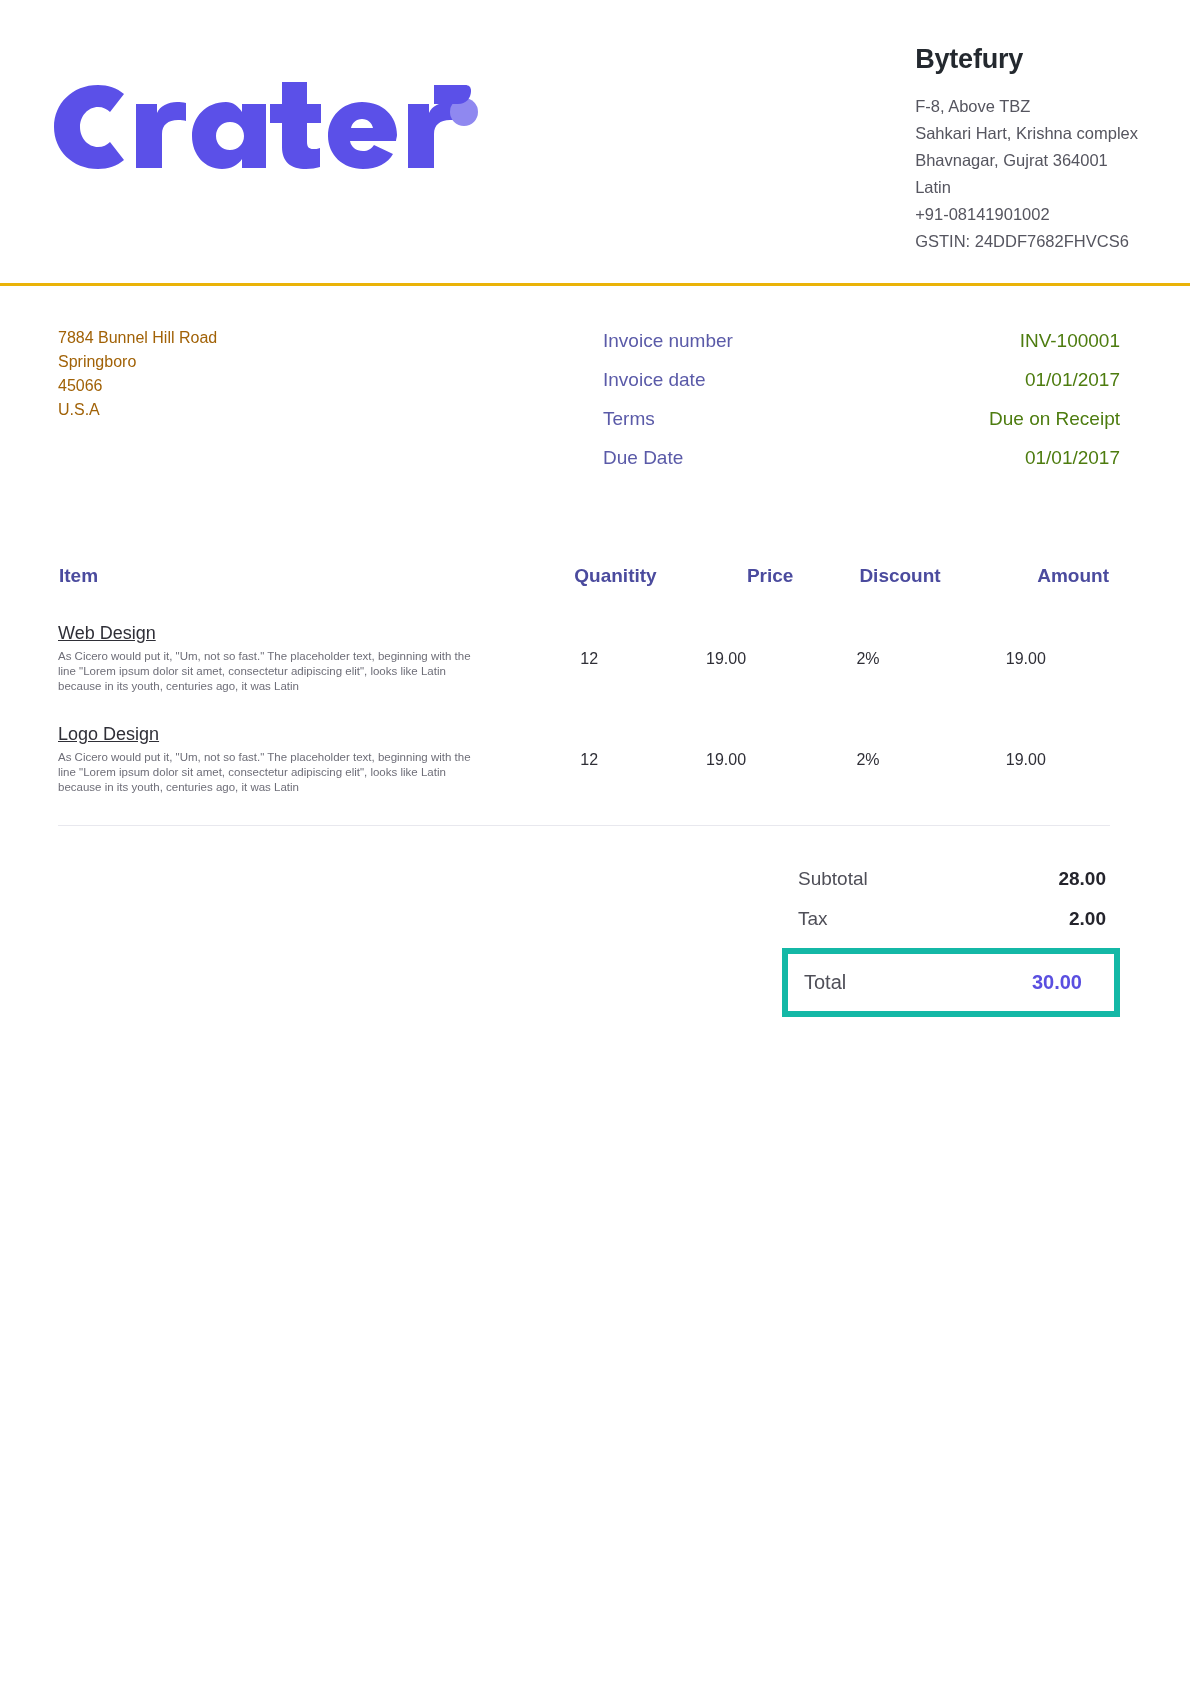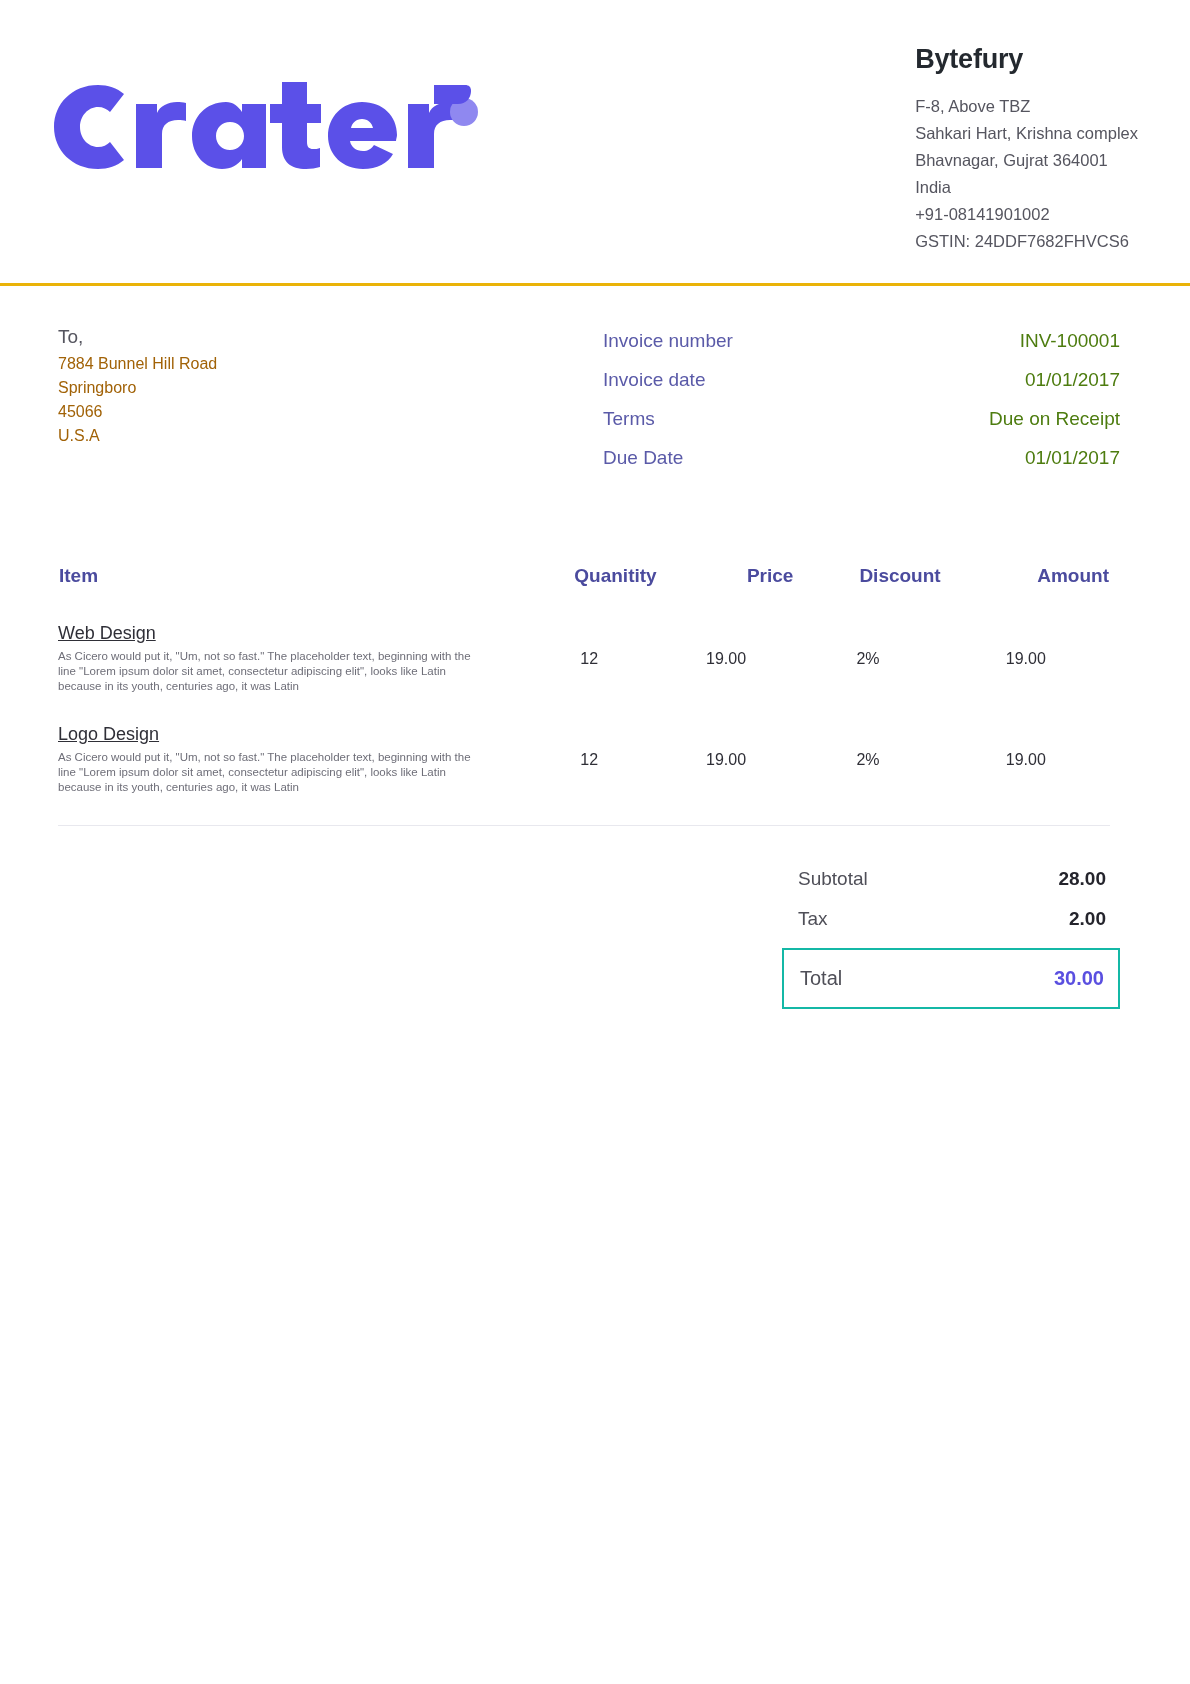--- a/index.html
+++ b/index.html
@@ -177,25 +177,25 @@
   .tot-key {
     font-size: 19px;
     color: #4f4f58;
   }
   .tot-val {
     font-size: 19px;
     font-weight: bold;
     color: #24242c;
   }
   .tot-total {
-    border: 2px solid #14b8a6;
+    border: 6px solid #14b8a6;
     display: flex;
     justify-content: space-between;
     align-items: flex-end;
-    padding: 17px 14px 17px 16px;
+    padding: 17px 32px 17px 16px;
     margin-top: 6px;
   }
   .tot-total .tot-key {
     font-size: 20px;
     color: #4f4f58;
   }
   .tot-total .tot-val {
     font-size: 20px;
     color: #5a4fe0;
     font-weight: bold;
@@ -227,29 +227,28 @@
           <path d="M384 5 L384 24 L408 24 C416 24 421 18 421 11 C421 7 419 5 415 5 Z" fill="#5b50e8"></path>
         </g>
       </svg>
     </div>
 
     <div class="company-block">
       <div class="company-name">Bytefury</div>
       <div class="company-line">F-8, Above TBZ</div>
       <div class="company-line">Sahkari Hart, Krishna complex</div>
       <div class="company-line">Bhavnagar, Gujrat 364001</div>
-      <div class="company-line">India</div>
+      <div class="company-line">Latin</div>
       <div class="company-line">+91-08141901002</div>
       <div class="company-line">GSTIN: 24DDF7682FHVCS6</div>
     </div>
   </div>
 
   <div class="mid">
     <div class="bill-to">
-      <div class="to-label">To,</div>
       <div class="addr-line">7884 Bunnel Hill Road</div>
       <div class="addr-line">Springboro</div>
       <div class="addr-line">45066</div>
       <div class="addr-line">U.S.A</div>
     </div>
 
     <div class="meta">
       <div class="meta-row">
         <div class="meta-key">Invoice number</div>
         <div class="meta-val">INV-100001</div>

